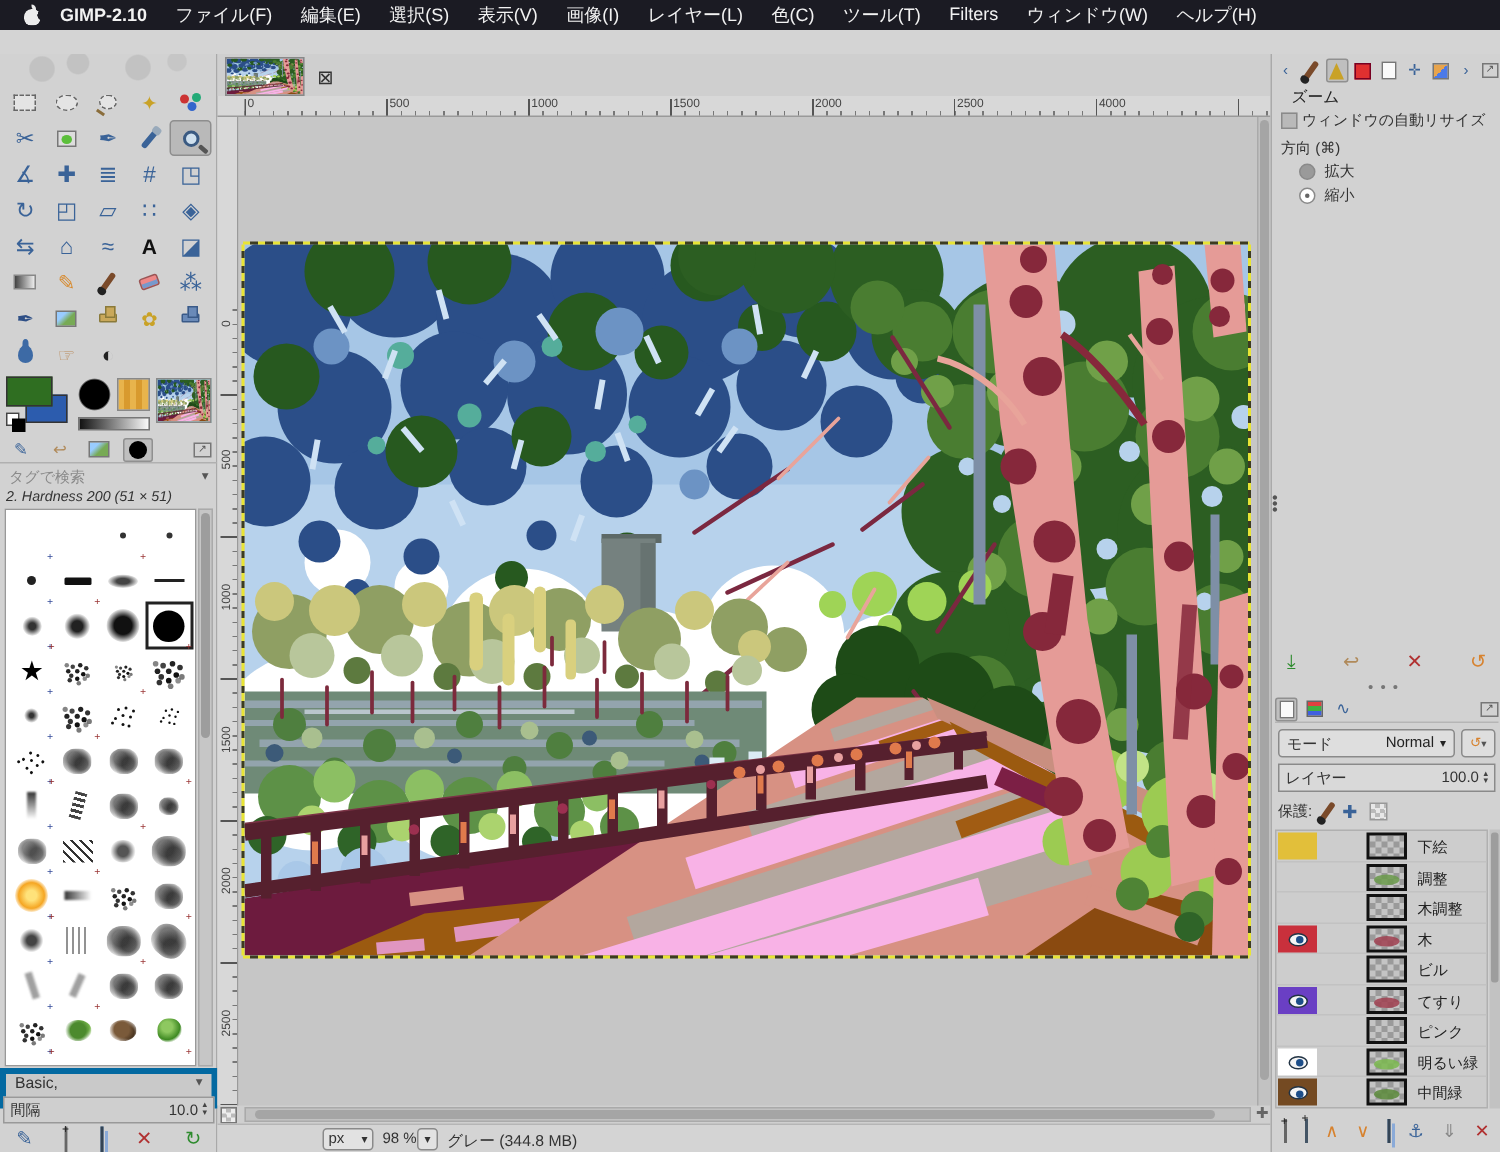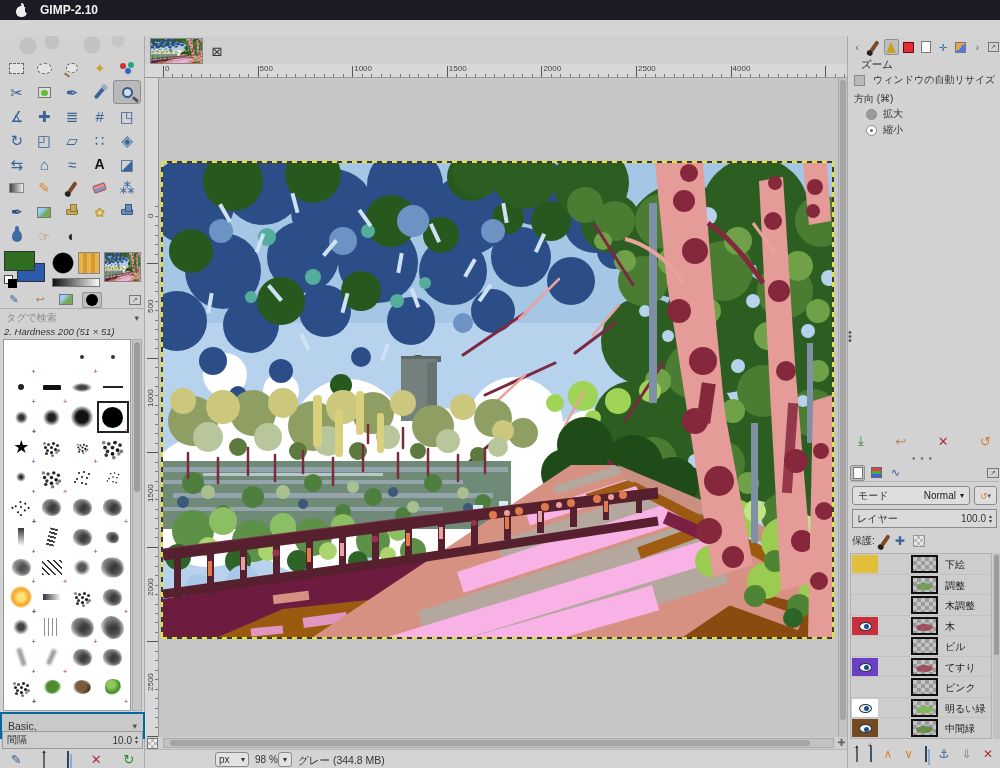--- a/index.html
+++ b/index.html
@@ -145,21 +145,21 @@
   .b-chalk .bx{width:8px;height:18px;background:repeating-linear-gradient(0deg,#444 0 2px,#0000 2px 4px);transform:rotate(15deg);}
   .b-smear-v .bx{width:6px;height:18px;background:linear-gradient(180deg,#333,#3330);filter:blur(.6px);}
   .b-smear-h .bx{width:18px;height:6px;background:linear-gradient(90deg,#333,#3330);filter:blur(.6px);}
   .b-wisp .bx{width:5px;height:18px;background:#3337;filter:blur(.8px);transform:rotate(-18deg);}
   .b-wisp2 .bx{width:5px;height:16px;background:#3337;filter:blur(.8px);transform:rotate(24deg);}
   .b-glow .bx{width:22px;height:22px;border-radius:50%;background:radial-gradient(circle,#ffe27a 0 22%,#f5a623 55%,#f5a62300 75%);}
   .b-grass .bx{width:18px;height:14px;border-radius:50%;background:radial-gradient(circle,#4c8a2e 0 45%,#4c8a2e00 75%),radial-gradient(circle at 70% 30%,#7ab84e 0 25%,#0000 50%);}
   .b-critter .bx{width:18px;height:14px;border-radius:50%;background:radial-gradient(circle at 45% 45%,#7a5a3a 0 40%,#0000 70%),radial-gradient(circle at 70% 60%,#4a3520 0 25%,#0000 55%);}
   .b-pepper-g .bx{width:16px;height:16px;border-radius:45%;background:radial-gradient(circle at 40% 35%,#8ec860 0 25%,#3f8a23 60%,#0000 75%);}
 
-  .presetrow{left:0;top:676px;width:145px;height:27px;display:flex;align-items:center;padding:0 6px;background:#c9c9c9;border:2px solid #0369a1;font-size:10.5px;color:#333;}
+  .presetrow{left:0;top:676px;width:145px;height:27px;display:flex;align-items:flex-start;padding:0 6px;background:#c9c9c9;border:4px solid #0369a1;font-size:10.5px;color:#333;}
   .presetrow .chev{margin-left:auto;font-size:9px;color:#555;}
   .spacingrow{left:2px;top:695px;width:141px;height:18px;border:1px solid #999;background:#cfcfcf;display:flex;align-items:center;padding:0 4px;font-size:10px;color:#333;}
   .spacingrow .val{margin-left:auto;}
   .spin{display:inline-flex;flex-direction:column;font-size:6px;line-height:5px;color:#444;margin-left:3px;}
   .tb-actions{left:0;top:714px;width:145px;height:18px;display:flex;justify-content:space-around;align-items:center;font-size:13px;}
 
   
   .canvascol{left:145px;top:36px;width:702px;height:732px;background:#cfcfcf;}
   .imgtab{position:absolute;left:5px;top:2px;width:53px;height:26px;border:1px solid #888;background:#bbb;overflow:hidden;}
   .tabclose{position:absolute;left:64px;top:8px;width:16px;height:16px;font-size:13px;color:#333;text-align:center;line-height:16px;}
@@ -197,21 +197,21 @@
   
   .rightdock{left:847px;top:36px;width:153px;height:732px;background:#d2d2d2;border-left:1px solid #aaa;}
   .dock-tabs{position:absolute;left:2px;top:2px;width:149px;height:18px;display:flex;align-items:center;gap:3px;}
   .dtab{width:15px;height:16px;display:flex;align-items:center;justify-content:center;font-size:10px;color:#3a6398;border-radius:2px;}
   .dtab.active{background:#bfbfbf;border:1px solid #909090;}
   .redsw{width:11px;height:11px;background:#e03030;border:1px solid #702;}
   .pageic{width:10px;height:12px;background:#fafafa;border:1px solid #777;}
   .easel{width:0;height:0;border-left:5px solid transparent;border-right:5px solid transparent;border-bottom:11px solid #c9a227;}
   .pattic{width:11px;height:11px;background:linear-gradient(135deg,#e8a44c 50%,#4c7ae8 50%);border:1px solid #777;}
   .to-title{position:absolute;left:13px;top:22px;font-size:10.5px;color:#222;}
-  .cbrow{position:absolute;left:6px;top:37px;display:flex;align-items:center;gap:8px;font-size:10px;color:#333;justify-content:space-between;}
+  .cbrow{position:absolute;left:6px;top:37px;display:flex;align-items:center;gap:3px;font-size:10px;color:#333;justify-content:space-between;}
   .cbox{width:11px;height:11px;border:1px solid #8a8a8a;background:#b9b9b9;}
   .dirlabel{position:absolute;left:6px;top:56px;font-size:10px;color:#333;}
   .radiorow{position:absolute;left:18px;display:flex;align-items:center;gap:6px;font-size:10px;color:#333;}
   .rad{width:11px;height:11px;border-radius:50%;border:1px solid #8a8a8a;background:#fff;position:relative;}
   .rad.sel{background:#9a9a9a;}
   .rad.dot::after{content:"";position:absolute;left:3px;top:3px;width:3px;height:3px;border-radius:50%;background:#666;}
   .presetbtns{position:absolute;left:10px;top:395px;width:133px;height:20px;display:flex;justify-content:space-between;align-items:center;font-size:13px;}
   .hdots{position:absolute;left:64px;top:417px;color:#777;font-size:10px;letter-spacing:1px;}
   .ldock-tabs{position:absolute;left:2px;top:428px;width:149px;height:18px;display:flex;align-items:center;gap:4px;border-bottom:1px solid #b5b5b5;}
   .chanic{width:11px;height:11px;background:linear-gradient(180deg,#e04040 33%,#40b040 33% 66%,#4060e0 66%);border:1px solid #666;}
@@ -719,20 +719,33 @@
 </svg>
 
 <div class="stage">
 
   <div class="abs menubar">
     <span class="apple">
         <i></i>
         <b></b>
       </span>
     <span class="appname menu-item">GIMP-2.10</span>
+    <span id="menu-items" style="display:flex">
+        <span class="menu-item">ファイル(F)</span>
+        <span class="menu-item">編集(E)</span>
+        <span class="menu-item">選択(S)</span>
+        <span class="menu-item">表示(V)</span>
+        <span class="menu-item">画像(I)</span>
+        <span class="menu-item">レイヤー(L)</span>
+        <span class="menu-item">色(C)</span>
+        <span class="menu-item">ツール(T)</span>
+        <span class="menu-item">Filters</span>
+        <span class="menu-item">ウィンドウ(W)</span>
+        <span class="menu-item">ヘルプ(H)</span>
+      </span>
   </div>
 
 
   <div class="abs toolbox">
     <div class="abs tb-head"></div>
     <div class="abs toolgrid" id="tool-grid">
         <div class="tool">
           <span class="sh sh-rectsel"></span>
         </div>
         <div class="tool">

